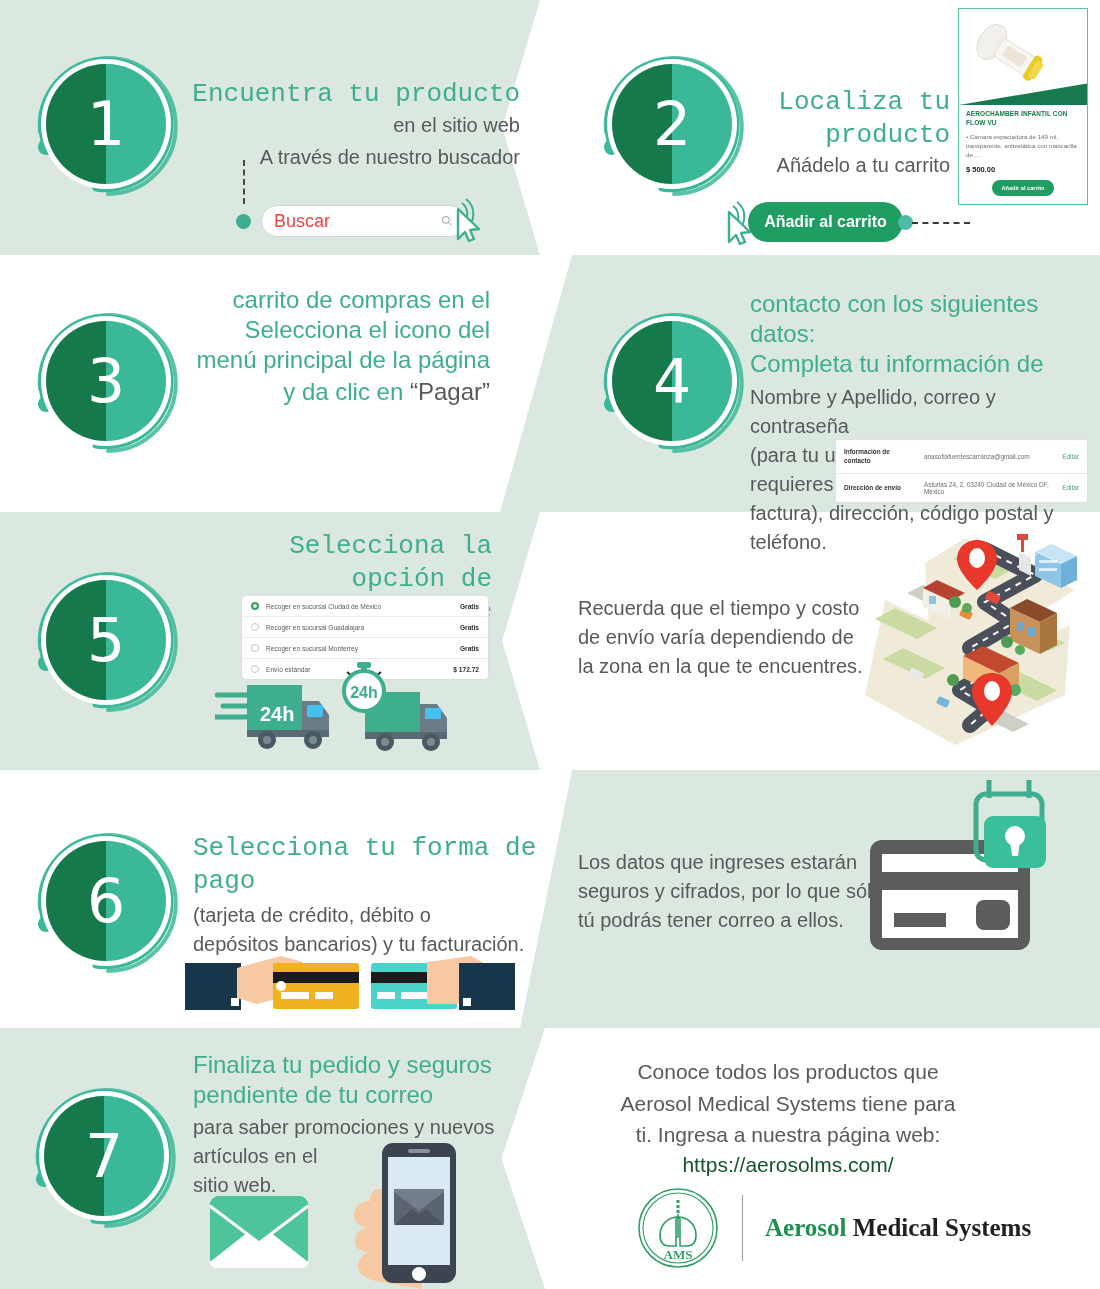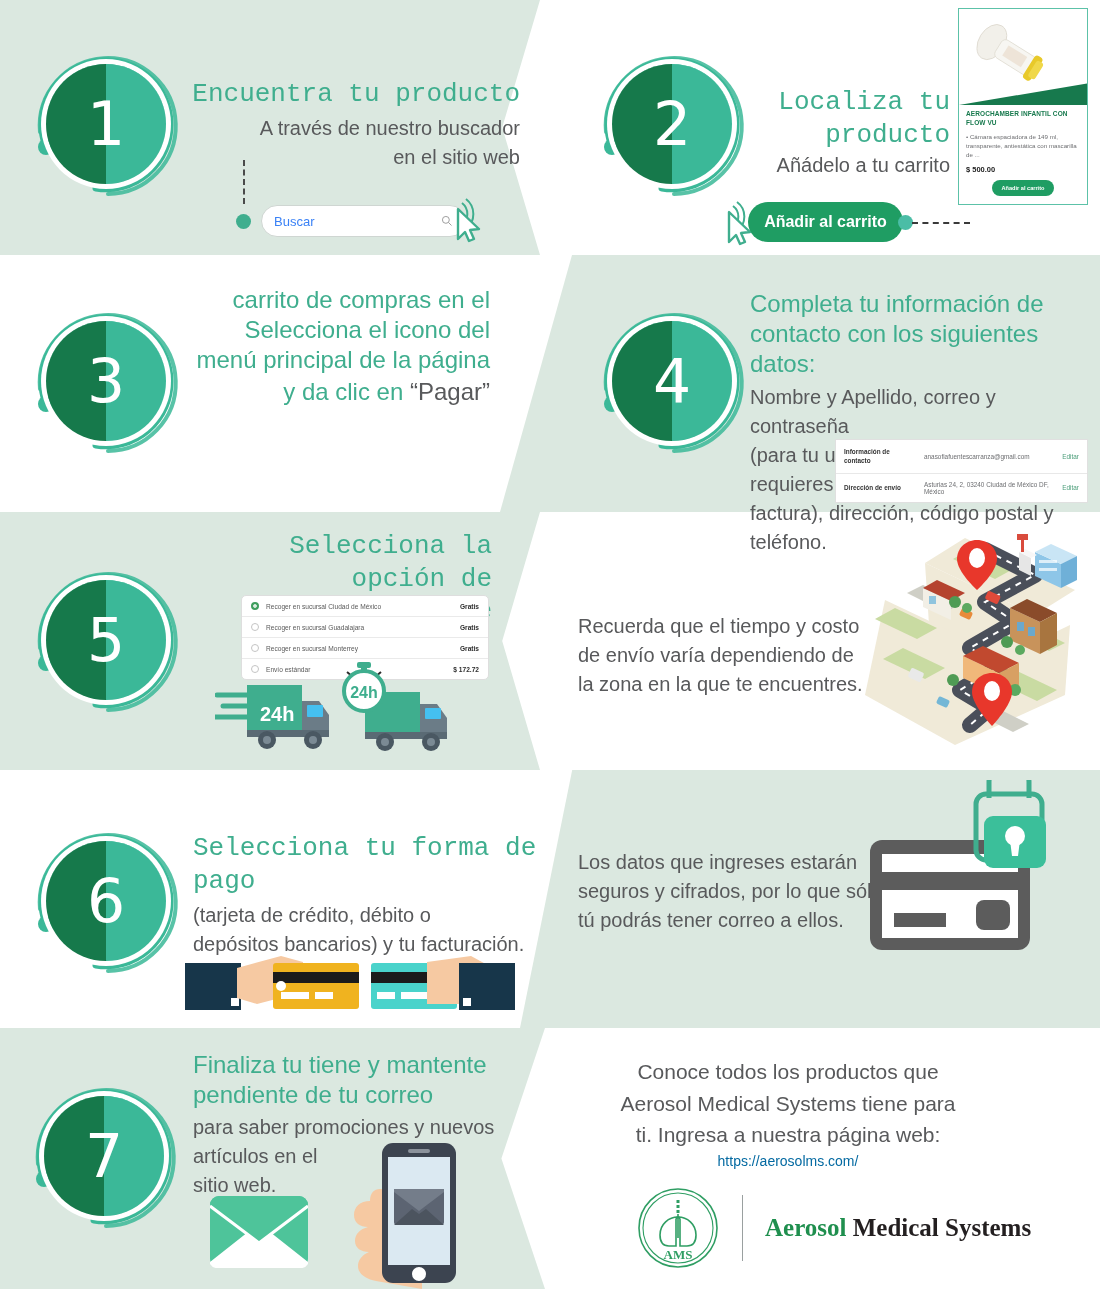--- a/index.html
+++ b/index.html
@@ -60,21 +60,21 @@
   .search-wrap { position: absolute; display: flex; align-items: center; }
   .search-dot { width: 15px; height: 15px; border-radius: 50%; background: #3fae8e; }
   .dashed-v {
     position: absolute; border-left: 2px dashed #4a4a4a; height: 44px;
   }
   .search-box {
     margin-left: 10px; width: 205px; height: 32px;
     background: #fff; border: 1px solid #cfd6d2; border-radius: 16px;
     display: flex; align-items: center; padding: 0 12px;
   }
-  .search-box .ph { color: #3b82f6; font-size: 13px; flex: 1; }
+  .search-box .ph { color: #ef4444; font-size: 18px; flex: 1; }
   .cursor-icon { position: absolute; }
 
   
   .prod-card {
     position: absolute; background: #fff; border: 1px solid #5cc2a8;
     width: 130px; padding: 0;
   }
   .prod-img {
     height: 96px; position: relative; overflow: hidden; background: #fff;
   }
@@ -146,21 +146,21 @@
   .radio {
     width: 8px; height: 8px; border-radius: 50%; border: 1px solid #c4c4c4;
     margin-right: 7px; flex: none; background: #fff;
   }
   .radio.on { border: 2px solid #3f9e5e; background: #3f9e5e; box-shadow: inset 0 0 0 1.5px #fff; }
   .ship-name { flex: 1; }
   .ship-price { font-weight: bold; color: #2e2e2e; }
 
   
   .footer-text { color: #58595b; font-size: 21px; line-height: 1.5; text-align: center; }
-  .footer-url { color: #0369a1; font-size: 14px; }
+  .footer-url { color: #14532d; font-size: 21px; }
   .logo-row { position: absolute; display: flex; align-items: center; gap: 22px; }
   .logo-div { width: 1px; height: 66px; background: #9aa0a0; }
   .logo-name { font-family: "Liberation Serif", serif; font-size: 25px; font-weight: bold; }
   .logo-name .g { color: #1f8f4e; }
   .logo-name .b { color: #231f20; }
 
   
   .ill { position: absolute; }
 </style>
 </head>
@@ -176,22 +176,22 @@
         <path d="M16 99 A64 64 0 1 1 66 140" fill="none" stroke="#3bb898" stroke-width="7" stroke-linecap="round"></path>
         <circle cx="16" cy="99" r="8" fill="#3bb898"></circle>
         <path d="M10 84 A68 68 0 1 1 78 146" fill="none" stroke="#3bb898" stroke-width="4" stroke-linecap="round" opacity="0.85"></path>
       </svg>
       <div class="inner"></div>
       <div class="num">1</div>
     </div>
 
     <div class="text-block ta-right" style="left:130px; top:78px; width:390px;">
       <div class="heading lg">Encuentra tu producto</div>
+      <div class="subtext">en el sitio web</div>
       <div class="subtext" style="margin-top:3px;">A través de nuestro buscador</div>
-      <div class="subtext">en el sitio web</div>
     </div>
 
     <div class="dashed-v" style="left:243px; top:160px;"></div>
     <div class="search-wrap" style="left:236px; top:205px;">
       <div class="search-dot"></div>
       <div class="search-box">
         <span class="ph">Buscar</span>
         <svg width="12" height="12" viewBox="0 0 16 16">
           <circle cx="6.5" cy="6.5" r="4.6" fill="none" stroke="#9b9b9b" stroke-width="1.3"></circle>
           <line x1="10" y1="10" x2="14" y2="14" stroke="#9b9b9b" stroke-width="1.3"></line>
@@ -293,22 +293,22 @@
       <svg class="arc" viewBox="0 0 152 152">
         <path d="M16 99 A64 64 0 1 1 66 140" fill="none" stroke="#3bb898" stroke-width="7" stroke-linecap="round"></path>
         <circle cx="16" cy="99" r="8" fill="#3bb898"></circle>
         <path d="M10 84 A68 68 0 1 1 78 146" fill="none" stroke="#3bb898" stroke-width="4" stroke-linecap="round" opacity="0.85"></path>
       </svg>
       <div class="inner"></div>
       <div class="num">4</div>
     </div>
 
     <div class="text-block" style="left:750px; top:34px; width:340px;">
+      <div class="heading">contacto con los siguientes datos:</div>
       <div class="heading">Completa tu información de</div>
-      <div class="heading">contacto con los siguientes datos:</div>
       <div class="subtext" style="margin-top:4px;">Nombre y Apellido, correo y contraseña</div>
       <div class="subtext">(para tu usuario en AMS), RFC(si requieres</div>
       <div class="subtext">factura), dirección, código postal y</div>
       <div class="subtext">teléfono.</div>
     </div>
 
     <div class="info-table" style="left:835px; top:184px;">
       <div class="info-row">
         <div class="info-label">Información de contacto</div>
         <div class="info-val">anasofiafuentescarranza@gmail.com</div>
@@ -388,21 +388,21 @@
       <circle cx="96" cy="80" r="9" fill="#4a5862"></circle>
         <circle cx="96" cy="80" r="4" fill="#7b8a94"></circle>
       <rect x="22" y="0" width="14" height="6" rx="2" fill="#3fae8e"></rect>
       <rect x="26" y="5" width="6" height="6" fill="#3fae8e"></rect>
       <line x1="12" y1="10" x2="18" y2="15" stroke="#2b2b2b" stroke-width="2"></line>
       <line x1="46" y1="10" x2="40" y2="15" stroke="#2b2b2b" stroke-width="2"></line>
       <circle cx="29" cy="29" r="20" fill="#ffffff" stroke="#3fae8e" stroke-width="4"></circle>
       <text x="29" y="36" text-anchor="middle" font-family="Liberation Sans, sans-serif" font-size="16" font-weight="bold" fill="#3fae8e">24h</text>
     </svg>
 
-    <div class="text-block" style="left:578px; top:100px; width:300px;">
+    <div class="text-block" style="left:578px; top:82px; width:300px;">
       <div class="subtext">Recuerda que el tiempo y costo</div>
       <div class="subtext">de envío varía dependiendo de</div>
       <div class="subtext">la zona en la que te encuentres.</div>
     </div>
 
     <svg class="ill" style="left:865px; top:18px;" width="220" height="230" viewBox="0 0 220 230">
       <g>
         <polygon points="100,8 210,60 170,85 60,33" fill="#f0ead8"></polygon>
         <polygon points="60,33 170,85 175,160 65,110" fill="#f0ead8"></polygon>
         <polygon points="20,70 130,122 90,215 0,165" fill="#f0ead8"></polygon>
@@ -531,21 +531,21 @@
       <svg class="arc" viewBox="0 0 152 152">
         <path d="M16 99 A64 64 0 1 1 66 140" fill="none" stroke="#3bb898" stroke-width="7" stroke-linecap="round"></path>
         <circle cx="16" cy="99" r="8" fill="#3bb898"></circle>
         <path d="M10 84 A68 68 0 1 1 78 146" fill="none" stroke="#3bb898" stroke-width="4" stroke-linecap="round" opacity="0.85"></path>
       </svg>
       <div class="inner"></div>
       <div class="num">7</div>
     </div>
 
     <div class="text-block" style="left:193px; top:22px; width:345px;">
-      <div class="heading">Finaliza tu tiene y mantente</div>
+      <div class="heading">Finaliza tu pedido y seguros</div>
       <div class="heading">pendiente de tu correo</div>
       <div class="subtext" style="margin-top:3px;">para saber promociones y nuevos</div>
       <div class="subtext">artículos en el</div>
       <div class="subtext">sitio web.</div>
     </div>
 
     <svg class="ill" style="left:210px; top:168px;" width="98" height="72" viewBox="0 0 98 72">
       <rect x="0" y="0" width="98" height="72" rx="9" fill="#4ec49a"></rect>
       <path d="M0 66 L38 36 L49 44 L60 36 L98 66 L98 68 a9 9 0 0 1 -9 4 L9 72 a9 9 0 0 1 -9 -4 Z" fill="#ffffff"></path>
       <path d="M0 9 a9 9 0 0 1 9 -9 L89 0 a9 9 0 0 1 9 9 L49 46 Z" fill="#4ec49a"></path>

